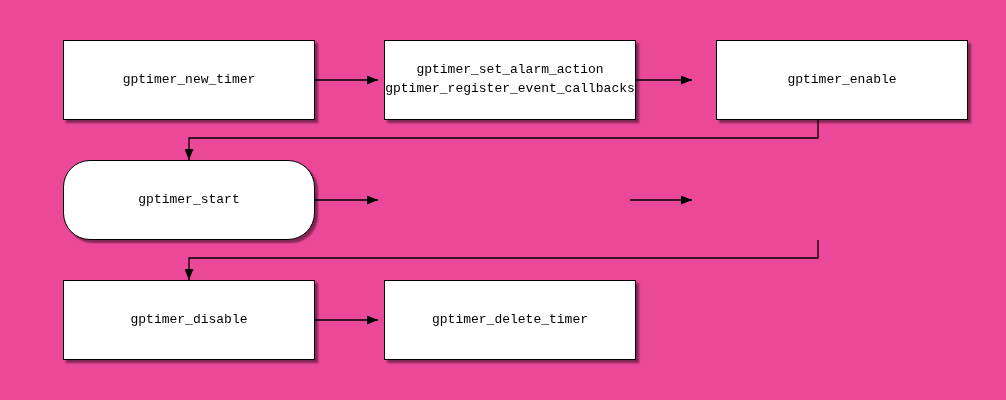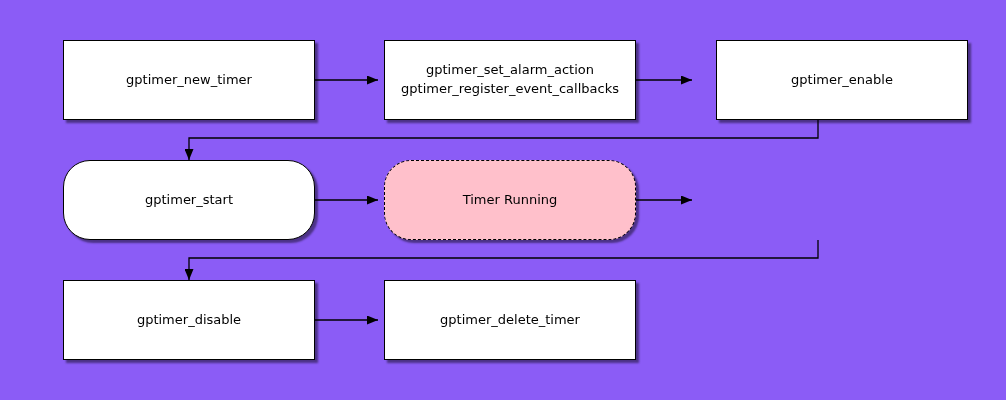--- a/index.html
+++ b/index.html
@@ -5,22 +5,23 @@
   html, body {
     margin: 0;
     padding: 0;
     background: #ffffff;
     font-family: "DejaVu Sans", "Liberation Sans", sans-serif;
   }
   .canvas {
     position: relative;
     width: 1006px;
     height: 400px;
-    background: #8b5cf6;
+    background: #ec4899;
     overflow: hidden;
+    font-family: Liberation Mono, monospace;
   }
   .edges {
     position: absolute;
     left: 0;
     top: 0;
     width: 1006px;
     height: 400px;
     pointer-events: none;
   }
   .node {
@@ -85,23 +86,20 @@
   </div>
 
   <div class="node r1 c3">
     <span class="label">gptimer_enable</span>
   </div>
 
   <div class="node r2 c1">
     <span class="label">gptimer_start</span>
   </div>
 
-  <div class="node highlight r2 c2">
-    <span class="label">Timer Running</span>
-  </div>
 
 
   <div class="node r3 c2">
     <span class="label">gptimer_delete_timer</span>
   </div>
 
   <div class="node r3 c1">
     <span class="label">gptimer_disable</span>
   </div>
 

